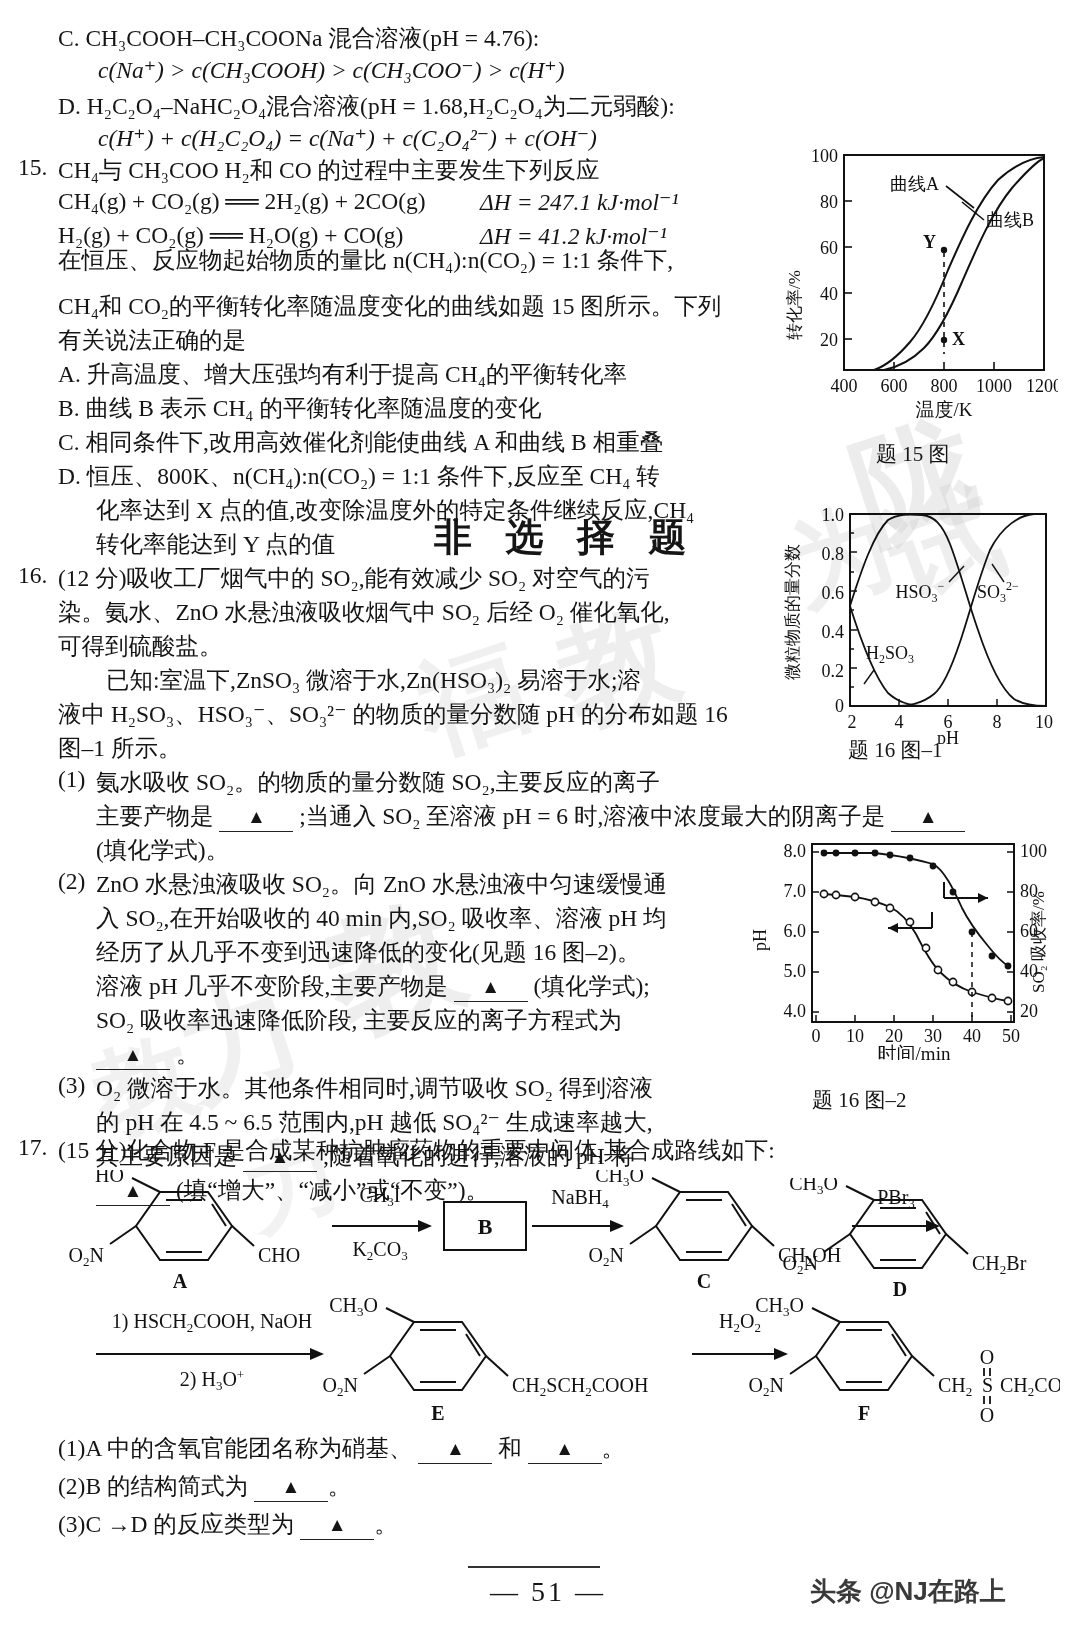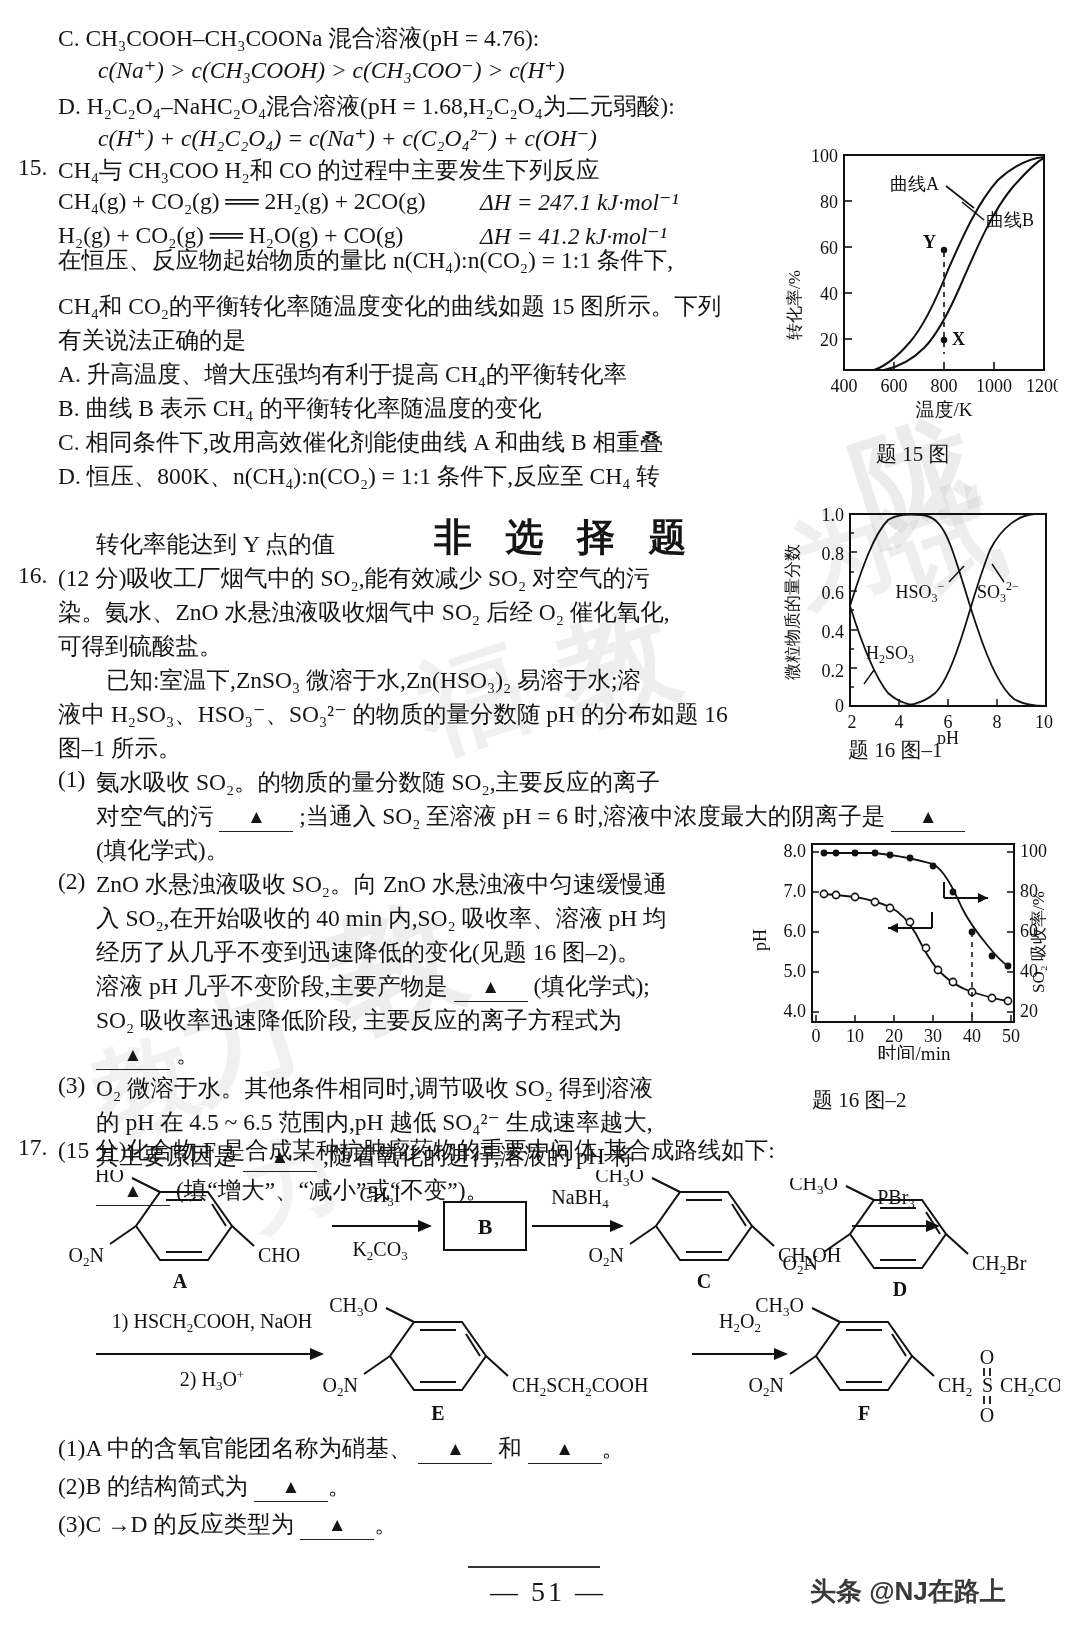--- a/index.html
+++ b/index.html
@@ -76,20 +76,21 @@
   <div class="line it" style="left:480px; top:222px;">ΔH = 41.2 kJ·mol⁻¹</div>
 
   <div class="line" style="left:58px; top:244px;">在恒压、反应物起始物质的量比 n(CH₄):n(CO₂) = 1:1 条件下,</div>
   <div class="line" style="left:58px; top:290px;">CH₄和 CO₂的平衡转化率随温度变化的曲线如题 15 图所示。下列</div>
   <div class="line" style="left:58px; top:324px;">有关说法正确的是</div>
 
   <div class="line" style="left:58px; top:358px;">A. 升高温度、增大压强均有利于提高 CH₄的平衡转化率</div>
   <div class="line" style="left:58px; top:392px;">B. 曲线 B 表示 CH₄ 的平衡转化率随温度的变化</div>
   <div class="line" style="left:58px; top:426px;">C. 相同条件下,改用高效催化剂能使曲线 A 和曲线 B 相重叠</div>
   <div class="line" style="left:58px; top:460px;">D. 恒压、800K、n(CH₄):n(CO₂) = 1:1 条件下,反应至 CH₄ 转</div>
+  <div class="line" style="left:96px; top:494px;">化率达到 X 点的值,改变除温度外的特定条件继续反应,CH₄</div>
   <div class="line" style="left:96px; top:528px;">转化率能达到 Y 点的值</div>
 
   <div class="fig" style="left:786px; top:140px;">
     <svg width="272" height="290" viewBox="0 0 272 290">
 
       <text x="14" y="165" font-size="17" transform="rotate(-90 14 165)" text-anchor="middle">转化率/%</text>
 
       <text x="52" y="22" font-size="18" text-anchor="end">100</text>
       <text x="52" y="68" font-size="18" text-anchor="end">80</text>
       <text x="52" y="114" font-size="18" text-anchor="end">60</text>
@@ -148,21 +149,21 @@
   <div class="line" style="left:58px; top:562px;">(12 分)吸收工厂烟气中的 SO₂,能有效减少 SO₂ 对空气的污</div>
   <div class="line" style="left:58px; top:596px;">染。氨水、ZnO 水悬浊液吸收烟气中 SO₂ 后经 O₂ 催化氧化,</div>
   <div class="line" style="left:58px; top:630px;">可得到硫酸盐。</div>
   <div class="line" style="left:106px; top:664px;">已知:室温下,ZnSO₃ 微溶于水,Zn(HSO₃)₂ 易溶于水;溶</div>
   <div class="line" style="left:58px; top:698px;">液中 H₂SO₃、HSO₃⁻、SO₃²⁻ 的物质的量分数随 pH 的分布如题 16</div>
   <div class="line" style="left:58px; top:732px;">图–1 所示。</div>
 
   <div class="line" style="left:58px; top:766px;">(1)</div>
   <div class="line" style="left:96px; top:766px;">氨水吸收 SO₂。的物质的量分数随 SO₂,主要反应的离子</div>
   <div class="line" style="left:96px; top:800px;">
-    <span>对空气的污</span>
+    <span>主要产物是</span>
     <span class="blank" style="width:74px;"><span class="tri">▲</span></span>
     <span>;当通入 SO₂ 至溶液 pH = 6 时,溶液中浓度最大的阴离子是</span>
     <span class="blank" style="width:74px;"><span class="tri">▲</span></span>
   </div>
   <div class="line" style="left:96px; top:834px;">(填化学式)。</div>
 
   <div class="line" style="left:58px; top:868px;">(2)</div>
   <div class="line" style="left:96px; top:868px;">ZnO 水悬浊液吸收 SO₂。向 ZnO 水悬浊液中匀速缓慢通</div>
   <div class="line" style="left:96px; top:902px;">入 SO₂,在开始吸收的 40 min 内,SO₂ 吸收率、溶液 pH 均</div>
   <div class="line" style="left:96px; top:936px;">经历了从几乎不变到迅速降低的变化(见题 16 图–2)。</div>

